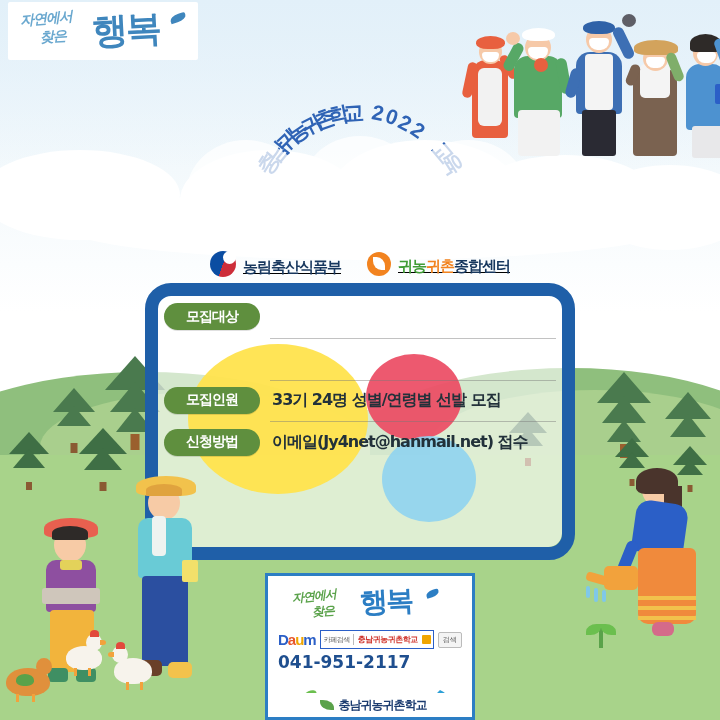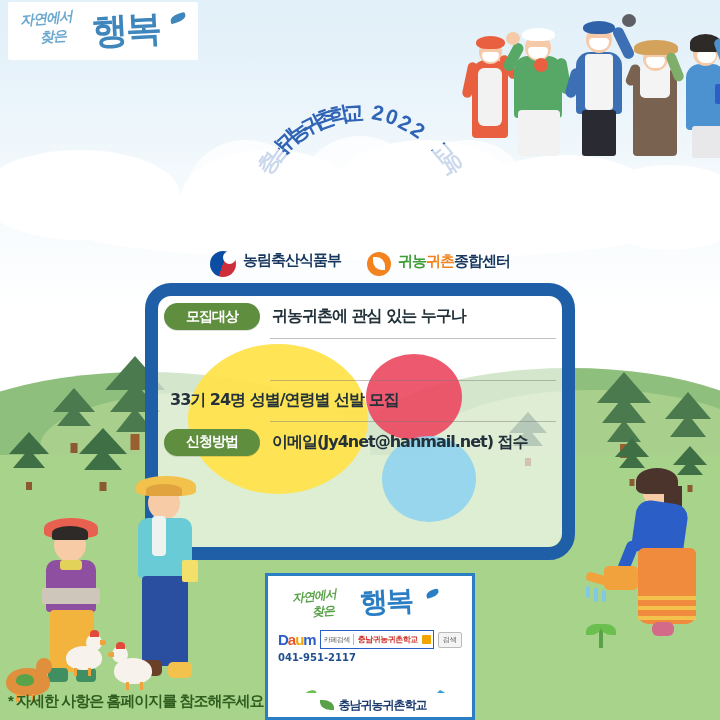--- a/index.html
+++ b/index.html
@@ -59,21 +59,21 @@
   
   .title{position:absolute;left:0;top:128px;width:720px;text-align:center;
          font-size:92px;font-weight:700;color:#4c8c3a;letter-spacing:14px;
          line-height:1;font-family:"DejaVu Sans",sans-serif;
          text-shadow:0 0 16px rgba(255,255,255,.9);}
   .title-halo{position:absolute;border-radius:50%;background:#ffffff;opacity:.75;}
 
   
   .logos{position:absolute;left:0;top:240px;width:720px;height:48px;
          display:flex;align-items:center;justify-content:center;gap:26px;}
-  .logo{display:flex;align-items:flex-start;gap:7px;}
+  .logo{display:flex;align-items:flex-end;gap:7px;text-decoration:underline;}
   .taegeuk{width:26px;height:26px;border-radius:50%;
      background:conic-gradient(from 200deg,#0b4da2 0deg 180deg,#cd2e3a 180deg 360deg);
      position:relative;}
   .taegeuk:after{content:"";position:absolute;left:50%;top:0;width:13px;height:13px;
      border-radius:50%;background:#ffffff;}
   .logo-txt{font-size:15px;font-weight:700;color:#17375e;letter-spacing:-1px;}
   .epis{display:flex;flex-direction:column;align-items:center;}
   .epis-top{font-size:21px;font-weight:700;font-style:italic;color:#0d5aa7;letter-spacing:-1px;}
   .epis-sub{font-size:6px;color:#123f6e;letter-spacing:-.4px;margin-top:1px;}
   .leaf-badge{width:24px;height:24px;border-radius:50%;background:#f2831f;position:relative;}
@@ -118,21 +118,21 @@
   .daum-logo{font-size:15px;font-weight:700;letter-spacing:-1px;}
   .daum-logo .d{color:#2b5fc7;} .daum-logo .a{color:#e8562a;}
   .daum-logo .u{color:#f0a500;} .daum-logo .m{color:#2b5fc7;}
   .sbox{display:flex;align-items:center;height:17px;border:1px solid #2b5fc7;background:#fff;}
   .sbox .cat{font-size:7px;color:#555;padding:0 3px;letter-spacing:-.5px;}
   .sbox .sep{width:1px;height:11px;background:#bbb;}
   .sbox .kw{font-size:8px;color:#d0342c;font-weight:700;padding:0 4px;letter-spacing:-.5px;}
   .sbox .go{width:9px;height:9px;background:#f0a500;margin-right:2px;border-radius:1px;}
   .sbtn{font-size:7px;color:#555;border:1px solid #bbb;background:#f4f4f4;
         padding:2px 4px;border-radius:2px;}
-  .phone{position:absolute;left:10px;top:76px;font-size:10px;font-weight:700;color:#1f4f8f;
+  .phone{position:absolute;left:10px;top:76px;font-size:17px;font-weight:700;color:#1f4f8f;
          letter-spacing:0px;font-family:"DejaVu Sans",sans-serif;}
   .card-wave{position:absolute;left:0;top:104px;width:210px;height:43px;}
   .c-school{position:absolute;left:0;bottom:0;width:210px;height:24px;background:#ffffff;
      display:flex;align-items:center;justify-content:center;gap:5px;}
   .c-school .nm{font-size:12px;font-weight:700;color:#1b3b6f;letter-spacing:-1px;}
   .c-leaf{width:14px;height:10px;background:#5aa24a;border-radius:0 80% 0 80%;}
 
   
   .foot{position:absolute;left:8px;top:692px;font-size:15px;font-weight:700;
         color:#2f5d1f;letter-spacing:-1px;}
@@ -313,25 +313,25 @@
 
   <div class="panel">
     <span class="blob blob-y"></span>
     <span class="blob blob-r"></span>
     <span class="blob blob-b"></span>
   </div>
 
   <div class="rows" id="rows-host">
       <div class="row">
         <div class="pill">모집대상</div>
-        <div class="val">귀농귀촌에 관심 있는 누구나</div>
       </div>
       <div class="row">
       </div>
       <div class="row">
+        <div class="pill">모집인원</div>
         <div class="val">33기 24명 성별/연령별 선발 모집</div>
       </div>
       <div class="row">
         <div class="pill">신청방법</div>
         <div class="val">이메일(Jy4net@hanmail.net) 접수</div>
       </div>
     </div>
 
   <div class="frame"></div>
 
@@ -440,15 +440,14 @@
         <ellipse cx="20" cy="24" rx="6" ry="3.5" fill="#6bbf4e" transform="rotate(20 20 24)"></ellipse>
       </svg>
     </div>
 
     <div class="c-school">
       <span class="c-leaf"></span>
       <span class="nm">충남귀농귀촌학교</span>
     </div>
   </div>
 
-  <div class="foot">* 자세한 사항은 홈페이지를 참조해주세요</div>
 
 </div>
 
 </body></html>

